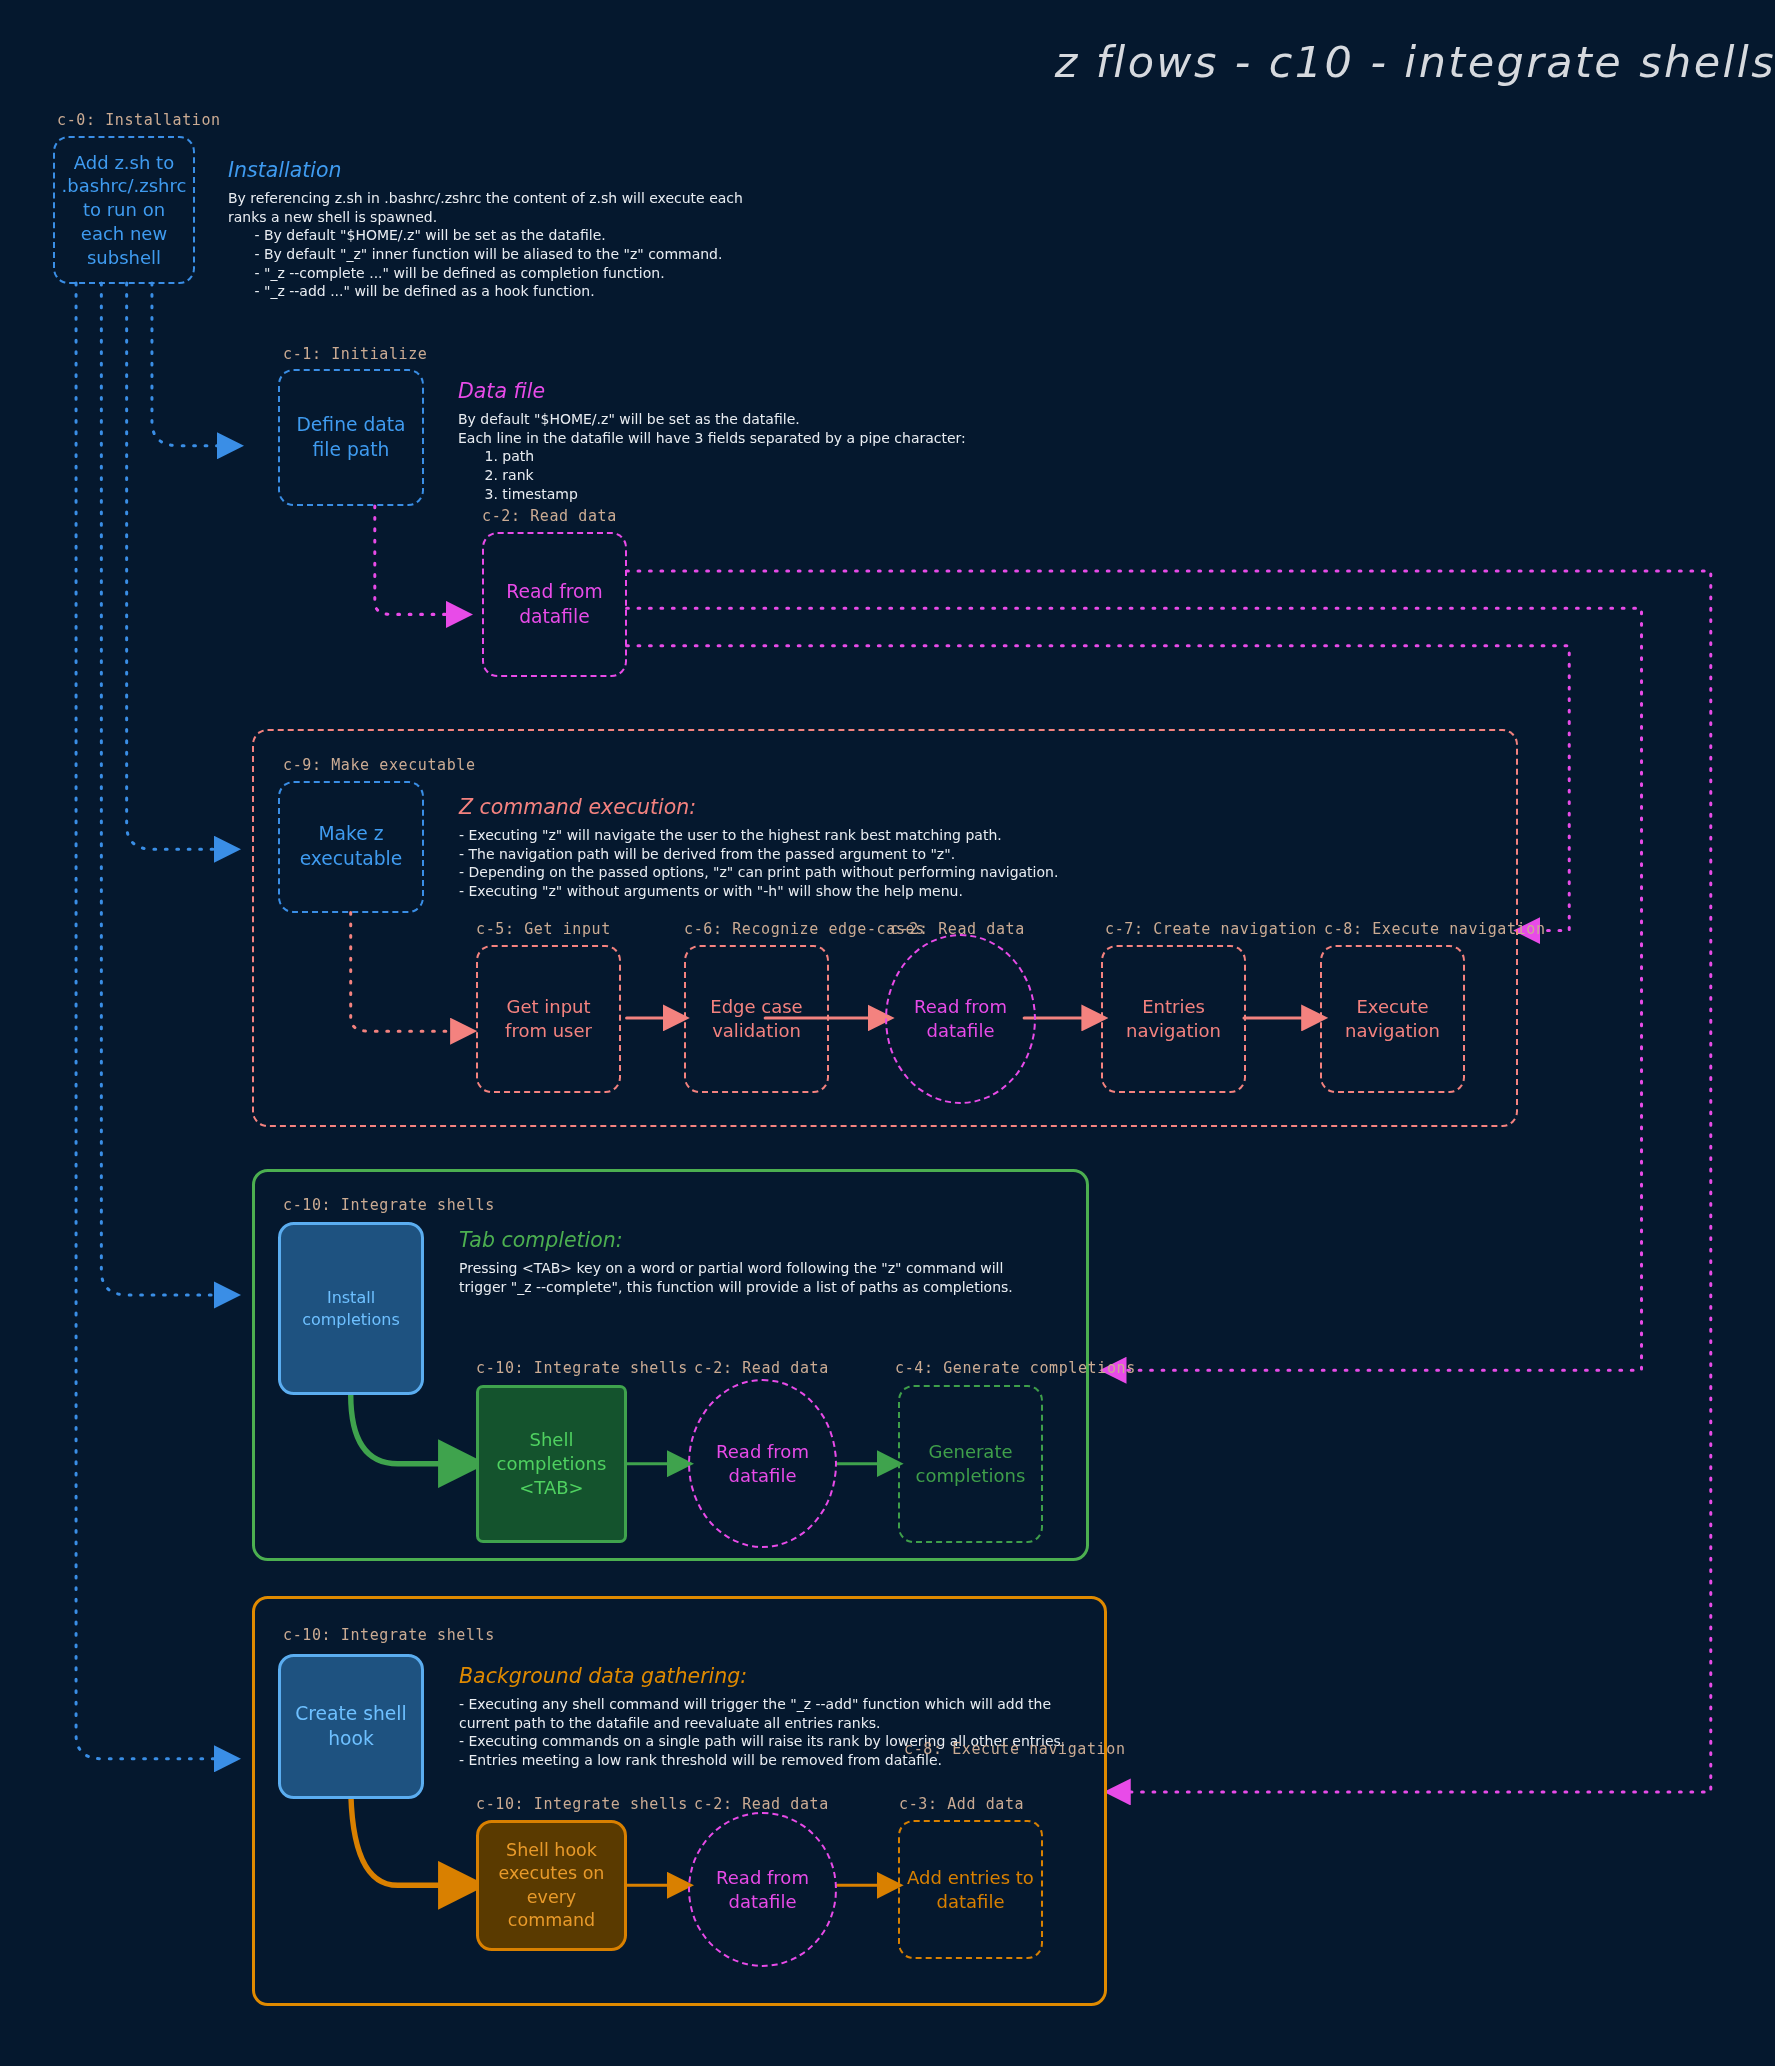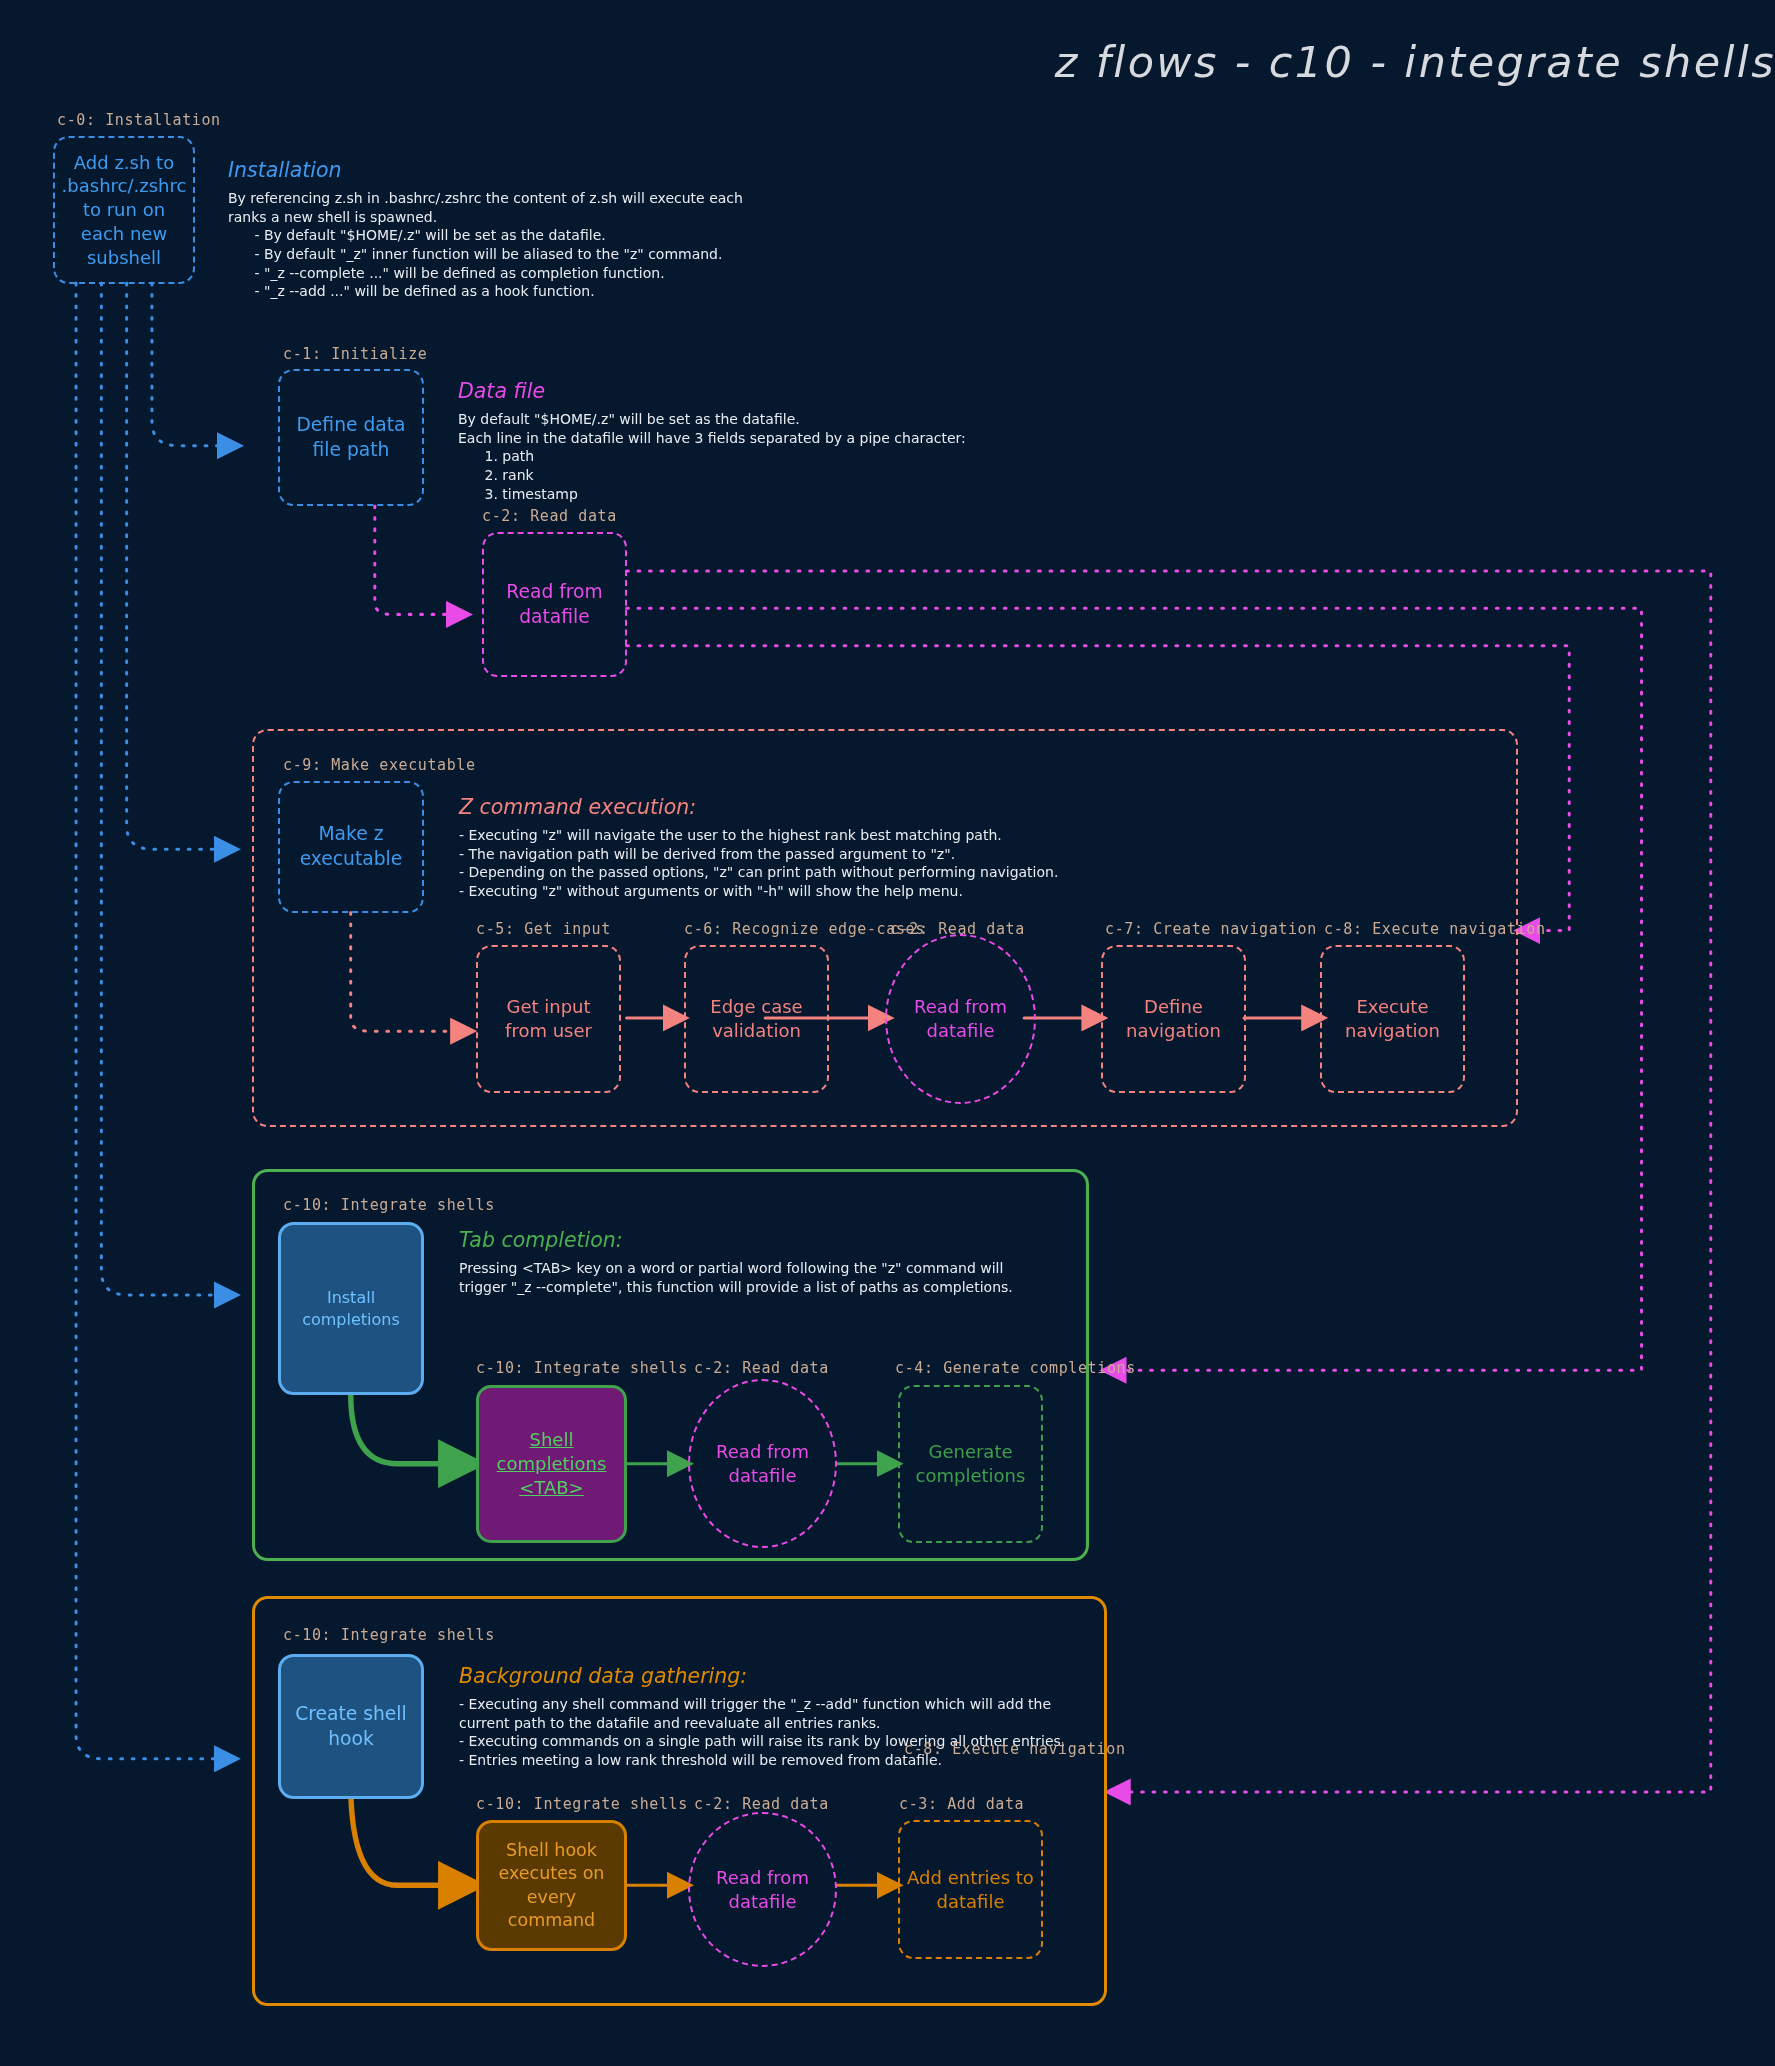--- a/index.html
+++ b/index.html
@@ -29,21 +29,21 @@
         text-align:center;box-sizing:border-box;line-height:1.32;}
   .node span{display:block;padding:0 4.8px;}
 
   .n-blue-dash{border:2.4px dashed #3a8ee6;border-radius:15.7px;color:#3f9bf0;}
   .n-red-dash{border:2.4px dashed #f4827f;border-radius:15.7px;color:#f4827f;}
   .n-mag-dash{border:2.4px dashed #e84be8;border-radius:50%;color:#e84be8;}
   .n-mag-rect{border:2.4px dashed #e84be8;border-radius:15.7px;color:#e84be8;}
   .n-grn-dash{border:2.4px dashed #3f9f4a;border-radius:15.7px;color:#3f9f4a;}
   .n-org-dash{border:2.4px dashed #d98000;border-radius:15.7px;color:#d98000;}
   .n-blue-solid{border:3px solid #5badf0;border-radius:15.7px;color:#6ec0ff;background:#1e5280;}
-  .n-grn-solid{border:3px solid #3fa34d;border-radius:15px;color:#4fd160;background:#701a75;text-decoration:underline;}
+  .n-grn-solid{border:3px solid #3fa34d;border-radius:7px;color:#4fd160;background:#14532d;}
   .n-org-solid{border:3px solid #d98000;border-radius:15.7px;color:#e89a2a;background:#5a3a00;}
 
   
   .group{position:absolute;box-sizing:border-box;}
   .g-red{border:2.4px dashed #f4827f;border-radius:15.7px;}
   .g-grn{border:3px solid #4caf50;border-radius:15.7px;}
   .g-org{border:3px solid #e08a00;border-radius:15.7px;}
 </style>
 </head>
 <body>
@@ -160,21 +160,21 @@
     <span>Edge case validation</span>
   </div>
 
   <div class="clabel mono" style="left:890px;top:920px">c-2: Read data</div>
   <div class="node n-mag-dash hand" style="left:885px;top:934px;width:151px;height:170px;font-size:18px">
     <span>Read from datafile</span>
   </div>
 
   <div class="clabel mono" style="left:1105px;top:920px">c-7: Create navigation</div>
   <div class="node n-red-dash hand" style="left:1101px;top:945px;width:145px;height:148px;font-size:18px">
-    <span>Define navigation</span>
+    <span>Entries navigation</span>
   </div>
 
   <div class="clabel mono" style="left:1324px;top:920px">c-8: Execute navigation</div>
   <div class="node n-red-dash hand" style="left:1320px;top:945px;width:145px;height:148px;font-size:18px">
     <span>Execute navigation</span>
   </div>
 
   <div class="group g-grn" style="left:252px;top:1169px;width:837px;height:392px"></div>
 
   <div class="clabel mono" style="left:283px;top:1196px">c-10: Integrate shells</div>

